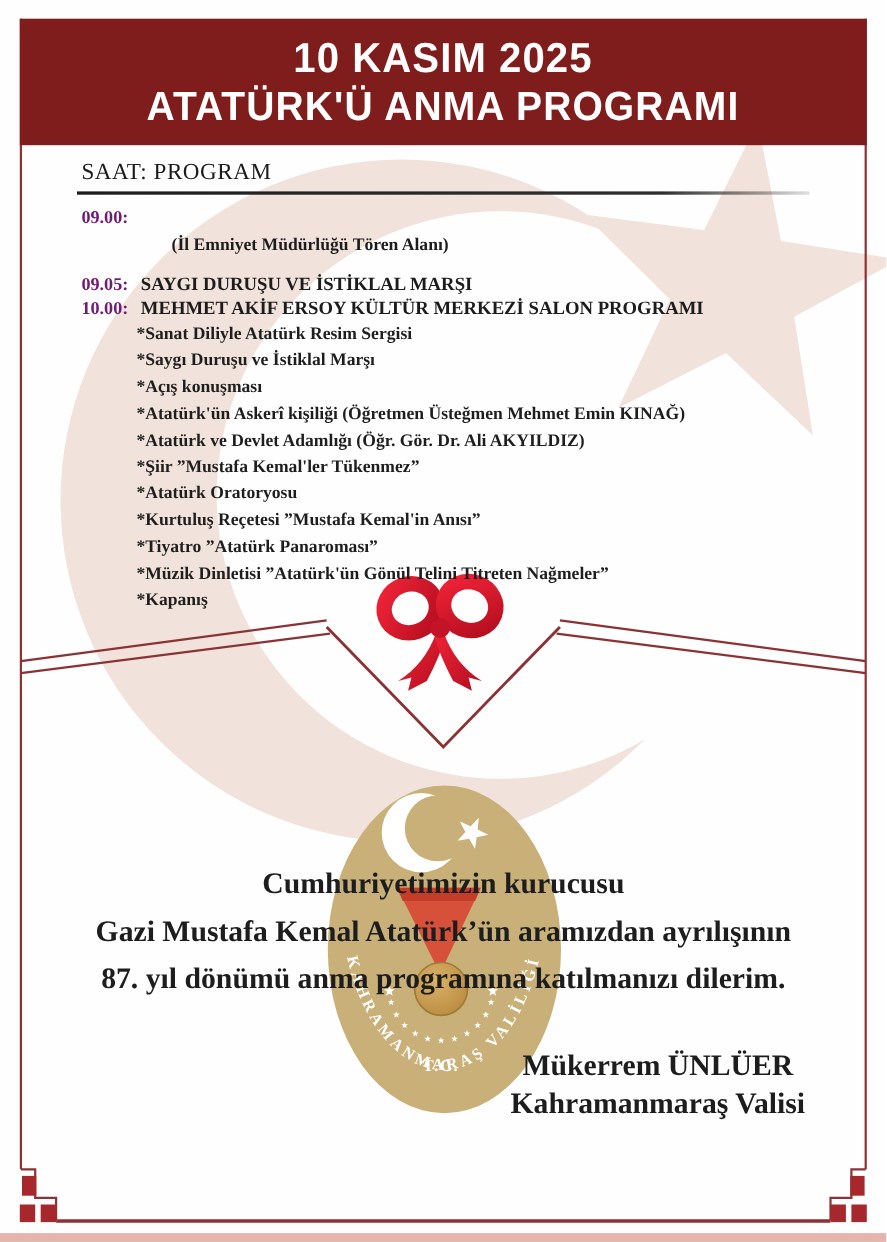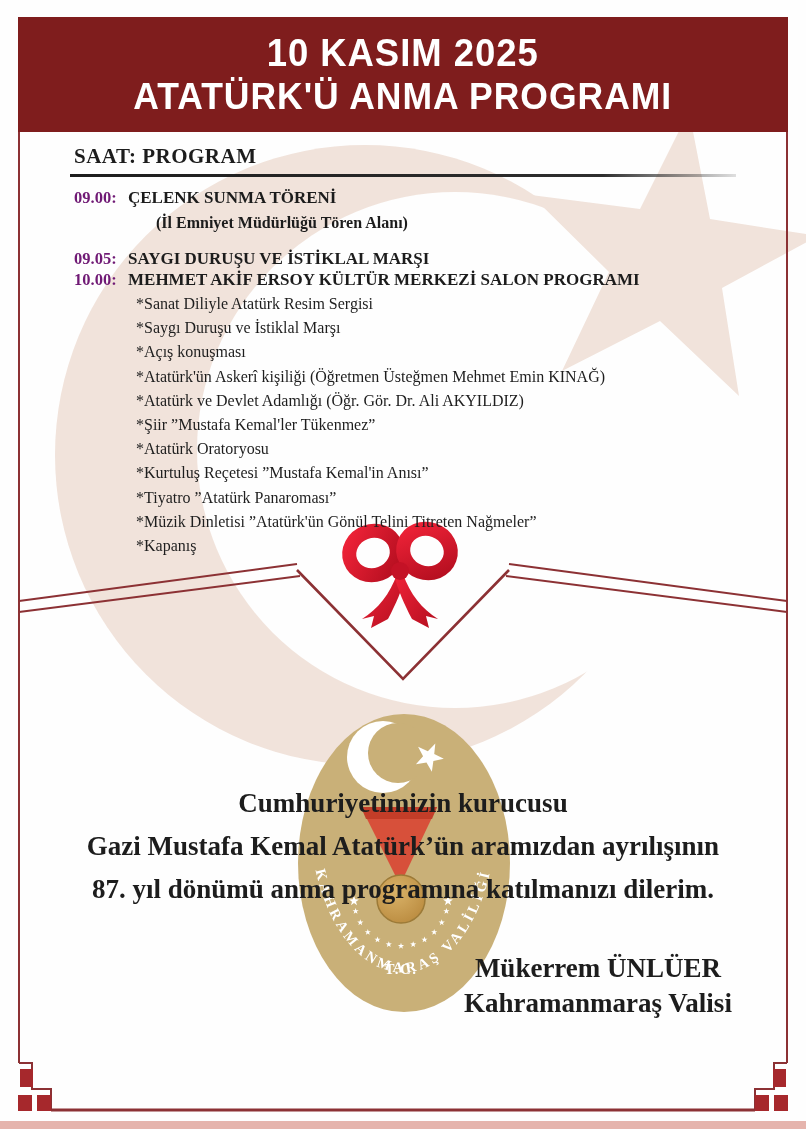--- a/index.html
+++ b/index.html
@@ -18,38 +18,38 @@
   }
   .band .l1,.band .l2{
     color:#ffffff;font-family:"Liberation Sans",sans-serif;font-weight:700;
     letter-spacing:1px;line-height:1;transform:scaleX(.96);white-space:nowrap;
   }
   .band .l1{font-size:38px;}
   .band .l2{font-size:37px;}
 
   
   .saat{
-    position:absolute;left:74px;top:144px;font-size:21px;font-weight:700;
+    position:absolute;left:74px;top:144px;font-size:21px;font-weight:400;
     letter-spacing:.5px;color:#1c1c1c;z-index:4;
   }
   .rule{
     position:absolute;left:70px;top:174px;width:666px;height:3px;z-index:4;
     background:linear-gradient(to right,#1d1d1d 0%,#2e2e2e 80%,rgba(46,46,46,.15) 100%);
   }
   .time{
     position:absolute;left:74px;font-size:16.5px;font-weight:700;color:#701a75;z-index:4;
   }
   .etitle{
     position:absolute;left:128px;font-size:17px;font-weight:700;color:#1c1c1c;z-index:4;white-space:nowrap;
   }
   .esub{
     position:absolute;left:128px;font-size:16px;font-weight:700;color:#1c1c1c;z-index:4;white-space:nowrap;margin-left:28px;
   }
   .items{
-    position:absolute;left:136px;top:292px;z-index:4;font-size:16px;font-weight:400;
+    position:absolute;left:124px;top:292px;z-index:4;font-size:16px;font-weight:700;
     color:#1e1e1e;line-height:24.2px;white-space:nowrap;
   }
 
   
   .invite{
     position:absolute;left:40px;top:782px;width:726px;text-align:center;z-index:4;
     font-size:27px;font-weight:700;color:#1d1d1d;line-height:43px;white-space:nowrap;
   }
   .sig{
     position:absolute;left:452px;top:951px;width:292px;text-align:center;z-index:4;
@@ -105,21 +105,20 @@
 
   <div class="band">
     <div class="l1">10 KASIM 2025</div>
     <div class="l2">ATATÜRK'Ü ANMA PROGRAMI</div>
   </div>
 
   <div class="saat">SAAT: PROGRAM</div>
   <div class="rule"></div>
 
   <div class="time" style="top:188px">09.00:</div>
-  <div class="etitle" style="top:188px">ÇELENK SUNMA TÖRENİ</div>
   <div class="esub" style="top:214px">(İl Emniyet Müdürlüğü Tören Alanı)</div>
 
   <div class="time" style="top:249px">09.05:</div>
   <div class="etitle" style="top:249px">SAYGI DURUŞU VE İSTİKLAL MARŞI</div>
 
   <div class="time" style="top:270px">10.00:</div>
   <div class="etitle" style="top:270px">MEHMET AKİF ERSOY KÜLTÜR MERKEZİ SALON PROGRAMI</div>
 
   <div class="items">
     <div>*Sanat Diliyle Atatürk Resim Sergisi</div>

